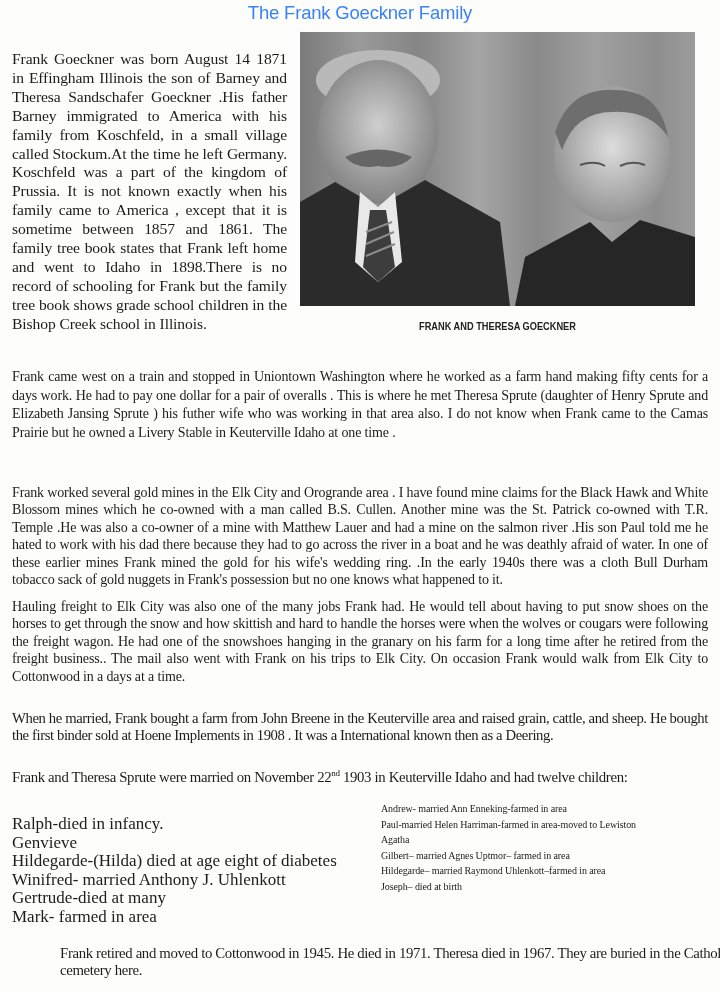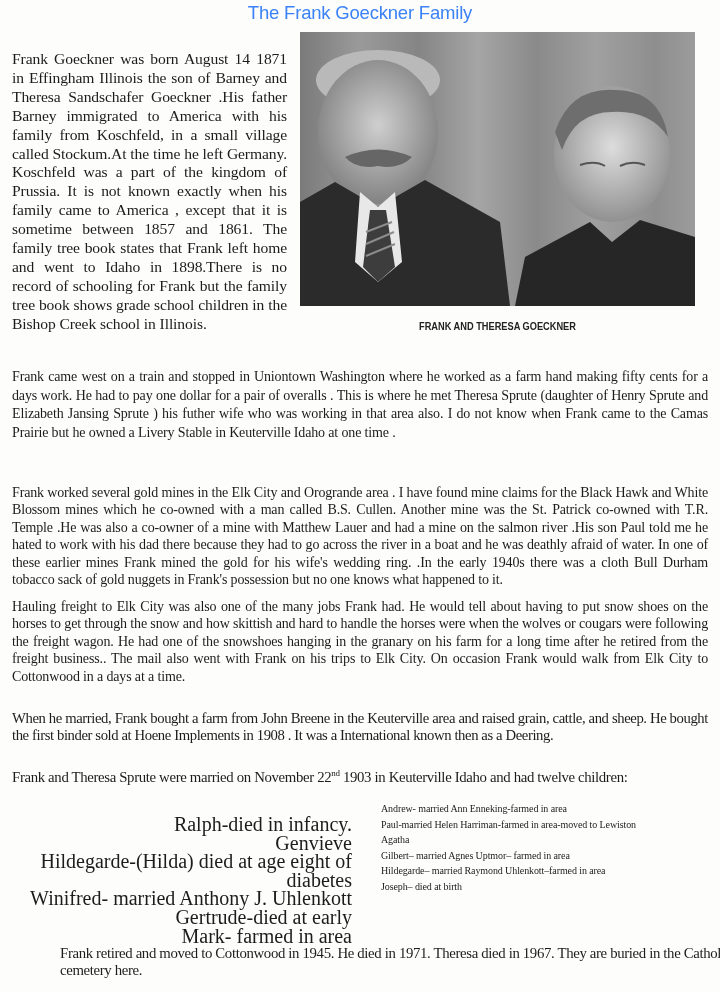--- a/index.html
+++ b/index.html
@@ -33,21 +33,21 @@
       font-size: 14px; line-height: 18.6px; text-align: justify; letter-spacing: -0.15px;
     }
     .p1 { top: 368px; }
     .p2 { top: 484px; line-height: 17.4px; }
     .p3 { top: 598px; line-height: 17.4px; }
     .p4 { top: 710px; font-size: 14.7px; line-height: 17.2px; letter-spacing: -0.4px; }
     .p5 { top: 765px; font-size: 14.8px; line-height: 17px; text-align: left; letter-spacing: -0.35px; }
     .p5 sup { font-size: 9px; }
     .children-left {
       position: absolute; left: 12px; top: 815px; width: 340px;
-      font-size: 20px; line-height: 18.6px; text-align: right;
+      font-size: 17px; line-height: 18.6px;
     }
     .children-right {
       position: absolute; left: 381px; top: 801px; width: 327px;
       font-size: 10px; line-height: 15.5px; text-align: justify; letter-spacing: -0.1px;
     }
     .child { display: block; }
     .p6 { top: 945px; font-size: 14.8px; line-height: 16.6px; letter-spacing: -0.35px; text-align: left; margin-left: 48px; }
   </style>
 </head>
 <body>
@@ -103,21 +103,21 @@
   <div class="para p3">Hauling freight to Elk City was also one of the many jobs Frank had. He would tell about having to put snow shoes on the horses to get through the snow and how skittish and hard to handle the horses were when the wolves or cougars were following the freight wagon. He had one of the snowshoes hanging in the granary on his farm for a long time after he retired from the freight business.. The mail also went with Frank on his trips to Elk City. On occasion Frank would walk from Elk City to Cottonwood in a days at a time.</div>
   <div class="para p4">When he married, Frank bought a farm from John Breene in the Keuterville area and raised grain, cat­tle, and sheep. He bought the first binder sold at Hoene Implements in 1908 . It was a International known then as a Deering.</div>
 
   <div class="para p5"><span>Frank and Theresa Sprute were married on November 22</span><sup>nd</sup><span> 1903 in Keuterville Idaho and had twelve children:</span></div>
 
   <div class="children-left">
     <span class="child">Ralph-died in infancy.</span>
     <span class="child">Genvieve</span>
     <span class="child">Hildegarde-(Hilda) died at age eight of diabetes</span>
     <span class="child">Winifred- married Anthony J. Uhlenkott</span>
-    <span class="child">Gertrude-died at early</span>
+    <span class="child">Gertrude-died at many</span>
     <span class="child">Mark- farmed in area</span>
   </div>
 
   <div class="children-right">
     <span class="child">Andrew- married Ann Enneking-farmed in area</span>
     <span class="child">Paul-married Helen Harriman-farmed in area-moved to Lewiston</span>
     <span class="child">Agatha</span>
     <span class="child">Gilbert– married Agnes Uptmor– farmed in area</span>
     <span class="child">Hildegarde– married Raymond Uhlenkott–farmed in area</span>
     <span class="child">Joseph– died at birth</span>

